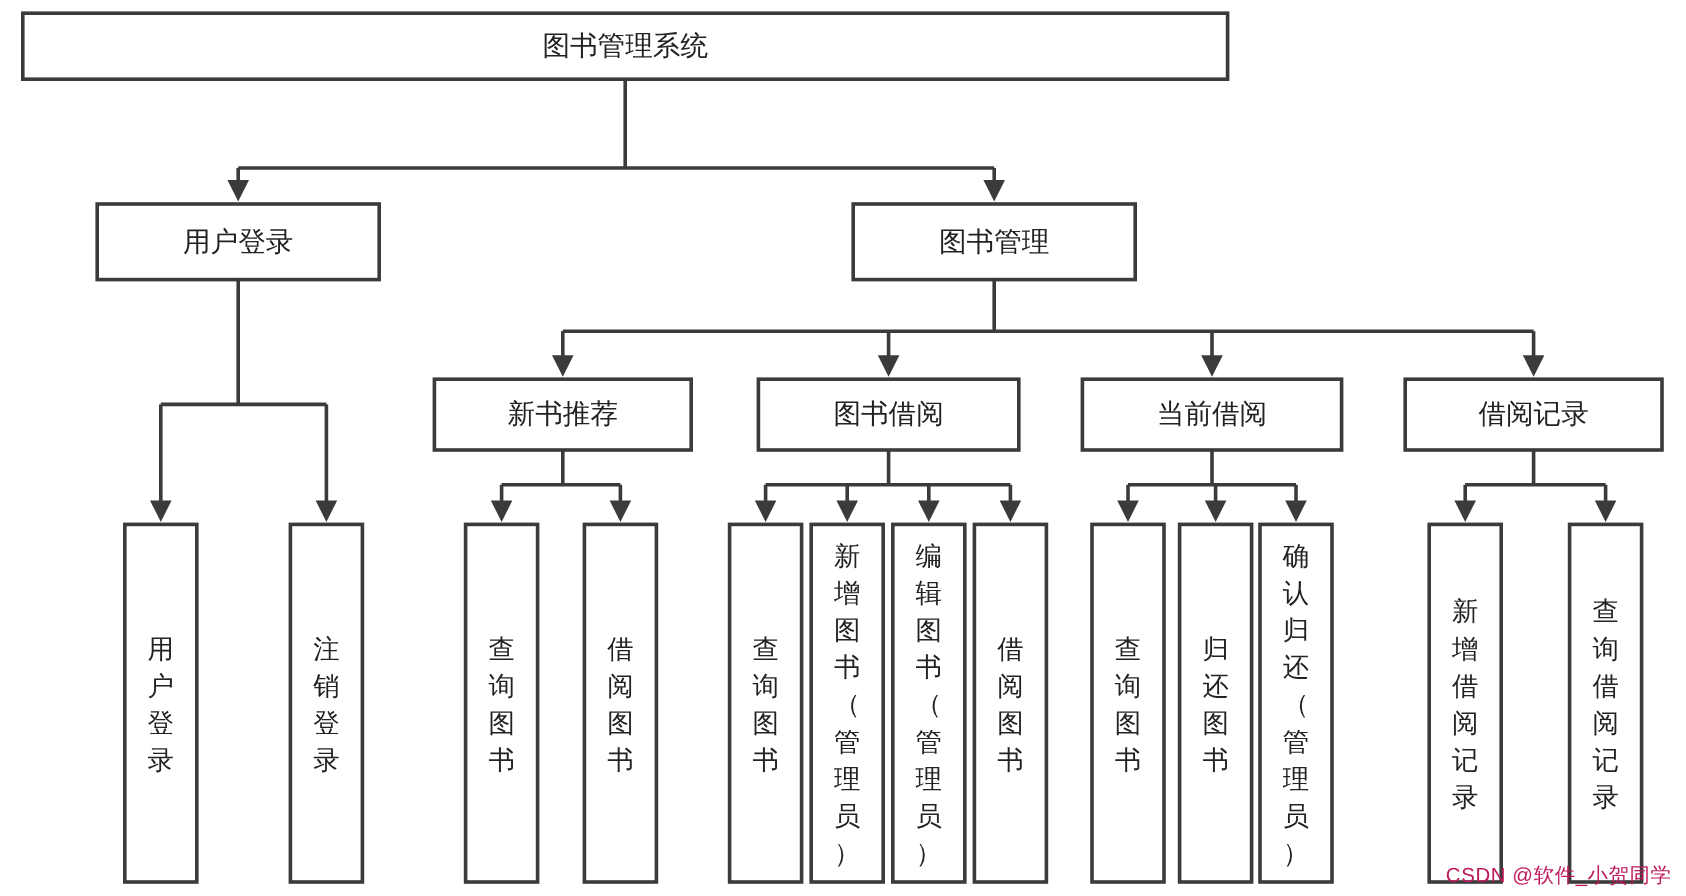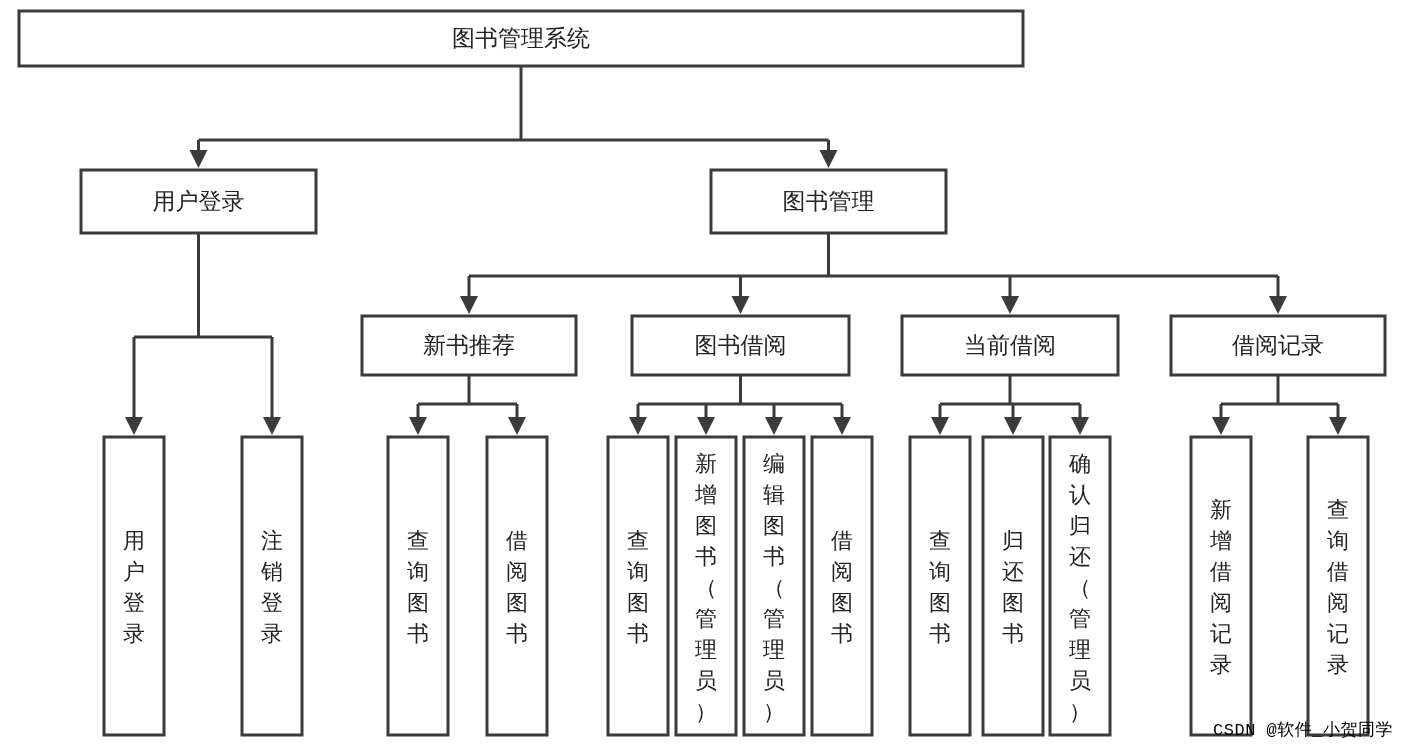--- a/index.html
+++ b/index.html
@@ -15,22 +15,22 @@
   .node-label{
     font-family:"DejaVu Sans","Liberation Sans",sans-serif;
     fill:#222222;font-size:23px;text-anchor:middle;dominant-baseline:middle;
   }
   .leaf-label{
     font-family:"DejaVu Sans","Liberation Sans",sans-serif;
     fill:#222222;font-size:22px;text-anchor:middle;
   }
   .watermark{
     position:absolute;right:12px;bottom:6px;
-    font-family:Liberation Mono, monospace;
-    font-size:17px;color:#000000;letter-spacing:.5px;
+    font-family:Liberation Sans, sans-serif;
+    font-size:17px;color:#be185d;letter-spacing:.5px;
     pointer-events:none;user-select:none;white-space:nowrap;
   }
 </style>
 </head>
 <body>
 
 <svg id="canvas" viewBox="0 0 1405 747" xmlns="http://www.w3.org/2000/svg">
     <g>
       <rect x="19" y="11" width="1004" height="55" class="node-rect"></rect>
     </g>

